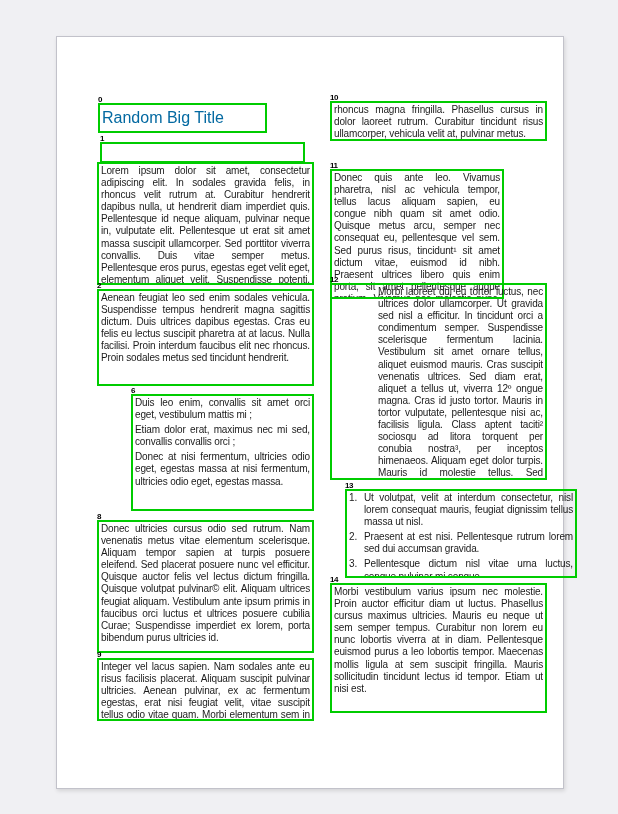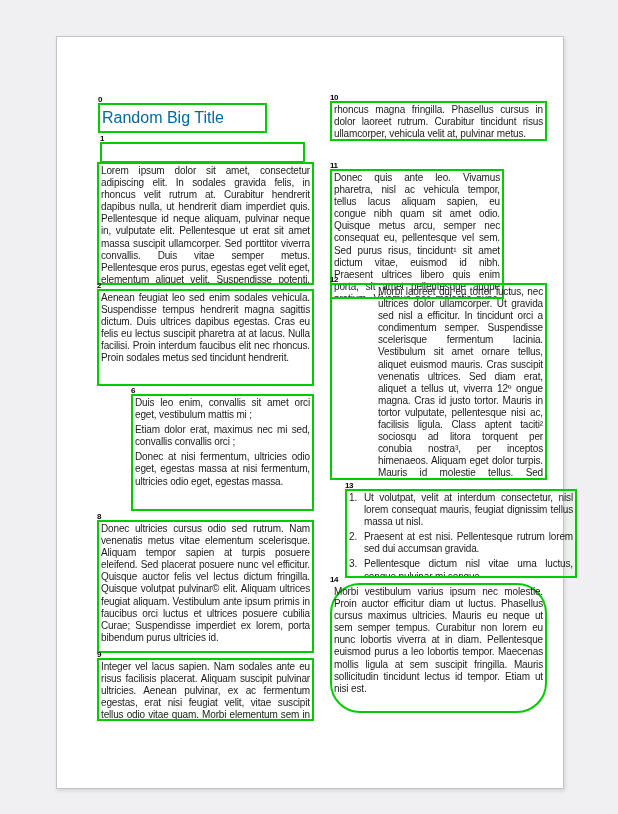--- a/index.html
+++ b/index.html
@@ -130,18 +130,18 @@
         <span class="rlist-num">2.</span>
         <span class="rlist-text">Praesent at est nisi. Pellentesque rutrum lorem sed dui accumsan gravida.</span>
       </div>
       <div class="rlist-item">
         <span class="rlist-num">3.</span>
         <span class="rlist-text">Pellentesque dictum nisl vitae urna luctus, congue pulvinar mi congue.</span>
       </div>
     </div>
   </div>
 
-  <div class="bbox" style="left:273px;top:546px;width:217px;height:130px;border-radius:30px;">
+  <div class="bbox" style="left:273px;top:546px;width:217px;height:130px;">
     <span class="lbl">14</span>
     <div class="txt">Morbi vestibulum varius ipsum nec molestie. Proin auctor efficitur diam ut luctus. Phasellus cursus maximus ultricies. Mauris eu neque ut sem semper tempus. Curabitur non lorem eu nunc lobortis viverra at in diam. Pellentesque euismod purus a leo lobortis tempor. Maecenas mollis ligula at sem suscipit fringilla. Mauris sollicitudin tincidunt lectus id tempor. Etiam ut nisi est.</div>
   </div>
 
 </div>
 
 </body></html>

